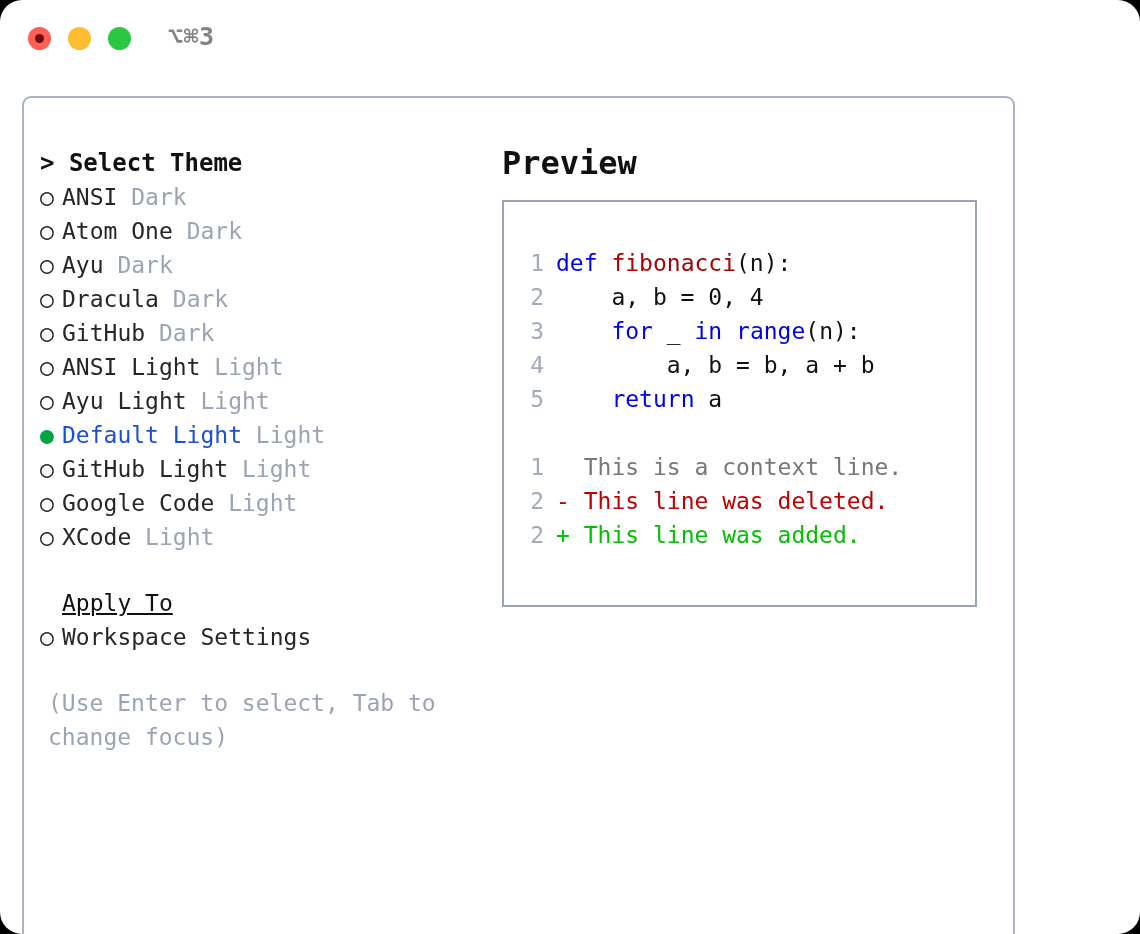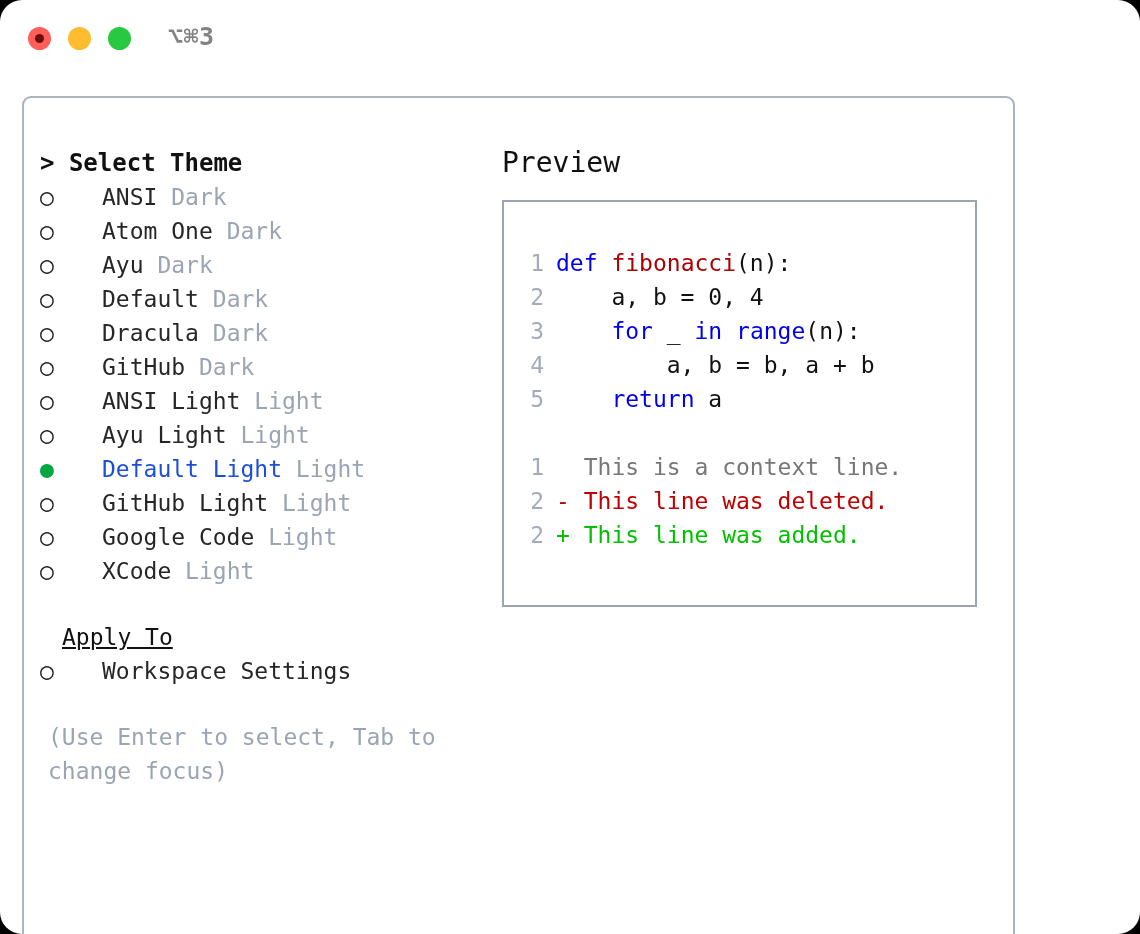--- a/index.html
+++ b/index.html
@@ -78,21 +78,21 @@
     line-height: 34px;
     color: #262626;
     white-space: pre;
   }
   .bullet {
     display: inline-block;
     width: 22px;
     color: #262626;
   }
   .bullet.sel { color: #00a642; }
-  .opt-name { color: #262626; margin-left: 40px; }
+  .opt-name { color: #262626; }
   .opt-row.selected .opt-name { color: #1d4ed8; }
   .opt-cat { color: #9aa4b2; }
   .section-gap { height: 32px; }
   .section-head {
     font-size: 23px;
     line-height: 34px;
     color: #111111;
     white-space: pre;
     padding-left: 22px;
     text-decoration: underline;
@@ -105,22 +105,22 @@
     width: 412px;
     margin-left: 8px;
   }
   
   #right-col {
     position: absolute;
     left: 478px; top: 48px;
     width: 490px;
   }
   #preview-title {
-    font-size: 28px;
-    font-weight: normal;
+    font-size: 32px;
+    font-weight: bold;
     color: #111111;
     line-height: 34px;
   }
   #preview-box {
     margin-top: 20px;
     width: 475px;
     height: 407px;
     border: 2px solid #9aa4b2;
     background: #ffffff;
     padding: 44px 0 9px 14px;
@@ -158,21 +158,20 @@
   </div>
 
   <div id="panel">
 
     <div id="left-col">
       <div class="head-row"><span>&gt; </span><span>Select Theme</span></div>
       <div id="theme-list">
           <div class="opt-row"><span class="bullet">○</span><span class="opt-name">ANSI</span><span class="opt-cat"> Dark</span></div>
           <div class="opt-row"><span class="bullet">○</span><span class="opt-name">Atom One</span><span class="opt-cat"> Dark</span></div>
           <div class="opt-row"><span class="bullet">○</span><span class="opt-name">Ayu</span><span class="opt-cat"> Dark</span></div>
-          <div class="opt-row"><span class="bullet">○</span><span class="opt-name">Default</span><span class="opt-cat"> Dark</span></div>
           <div class="opt-row"><span class="bullet">○</span><span class="opt-name">Dracula</span><span class="opt-cat"> Dark</span></div>
           <div class="opt-row"><span class="bullet">○</span><span class="opt-name">GitHub</span><span class="opt-cat"> Dark</span></div>
           <div class="opt-row"><span class="bullet">○</span><span class="opt-name">ANSI Light</span><span class="opt-cat"> Light</span></div>
           <div class="opt-row"><span class="bullet">○</span><span class="opt-name">Ayu Light</span><span class="opt-cat"> Light</span></div>
           <div class="opt-row selected"><span class="bullet sel">●</span><span class="opt-name">Default Light</span><span class="opt-cat"> Light</span></div>
           <div class="opt-row"><span class="bullet">○</span><span class="opt-name">GitHub Light</span><span class="opt-cat"> Light</span></div>
           <div class="opt-row"><span class="bullet">○</span><span class="opt-name">Google Code</span><span class="opt-cat"> Light</span></div>
           <div class="opt-row"><span class="bullet">○</span><span class="opt-name">XCode</span><span class="opt-cat"> Light</span></div>
         </div>
 

